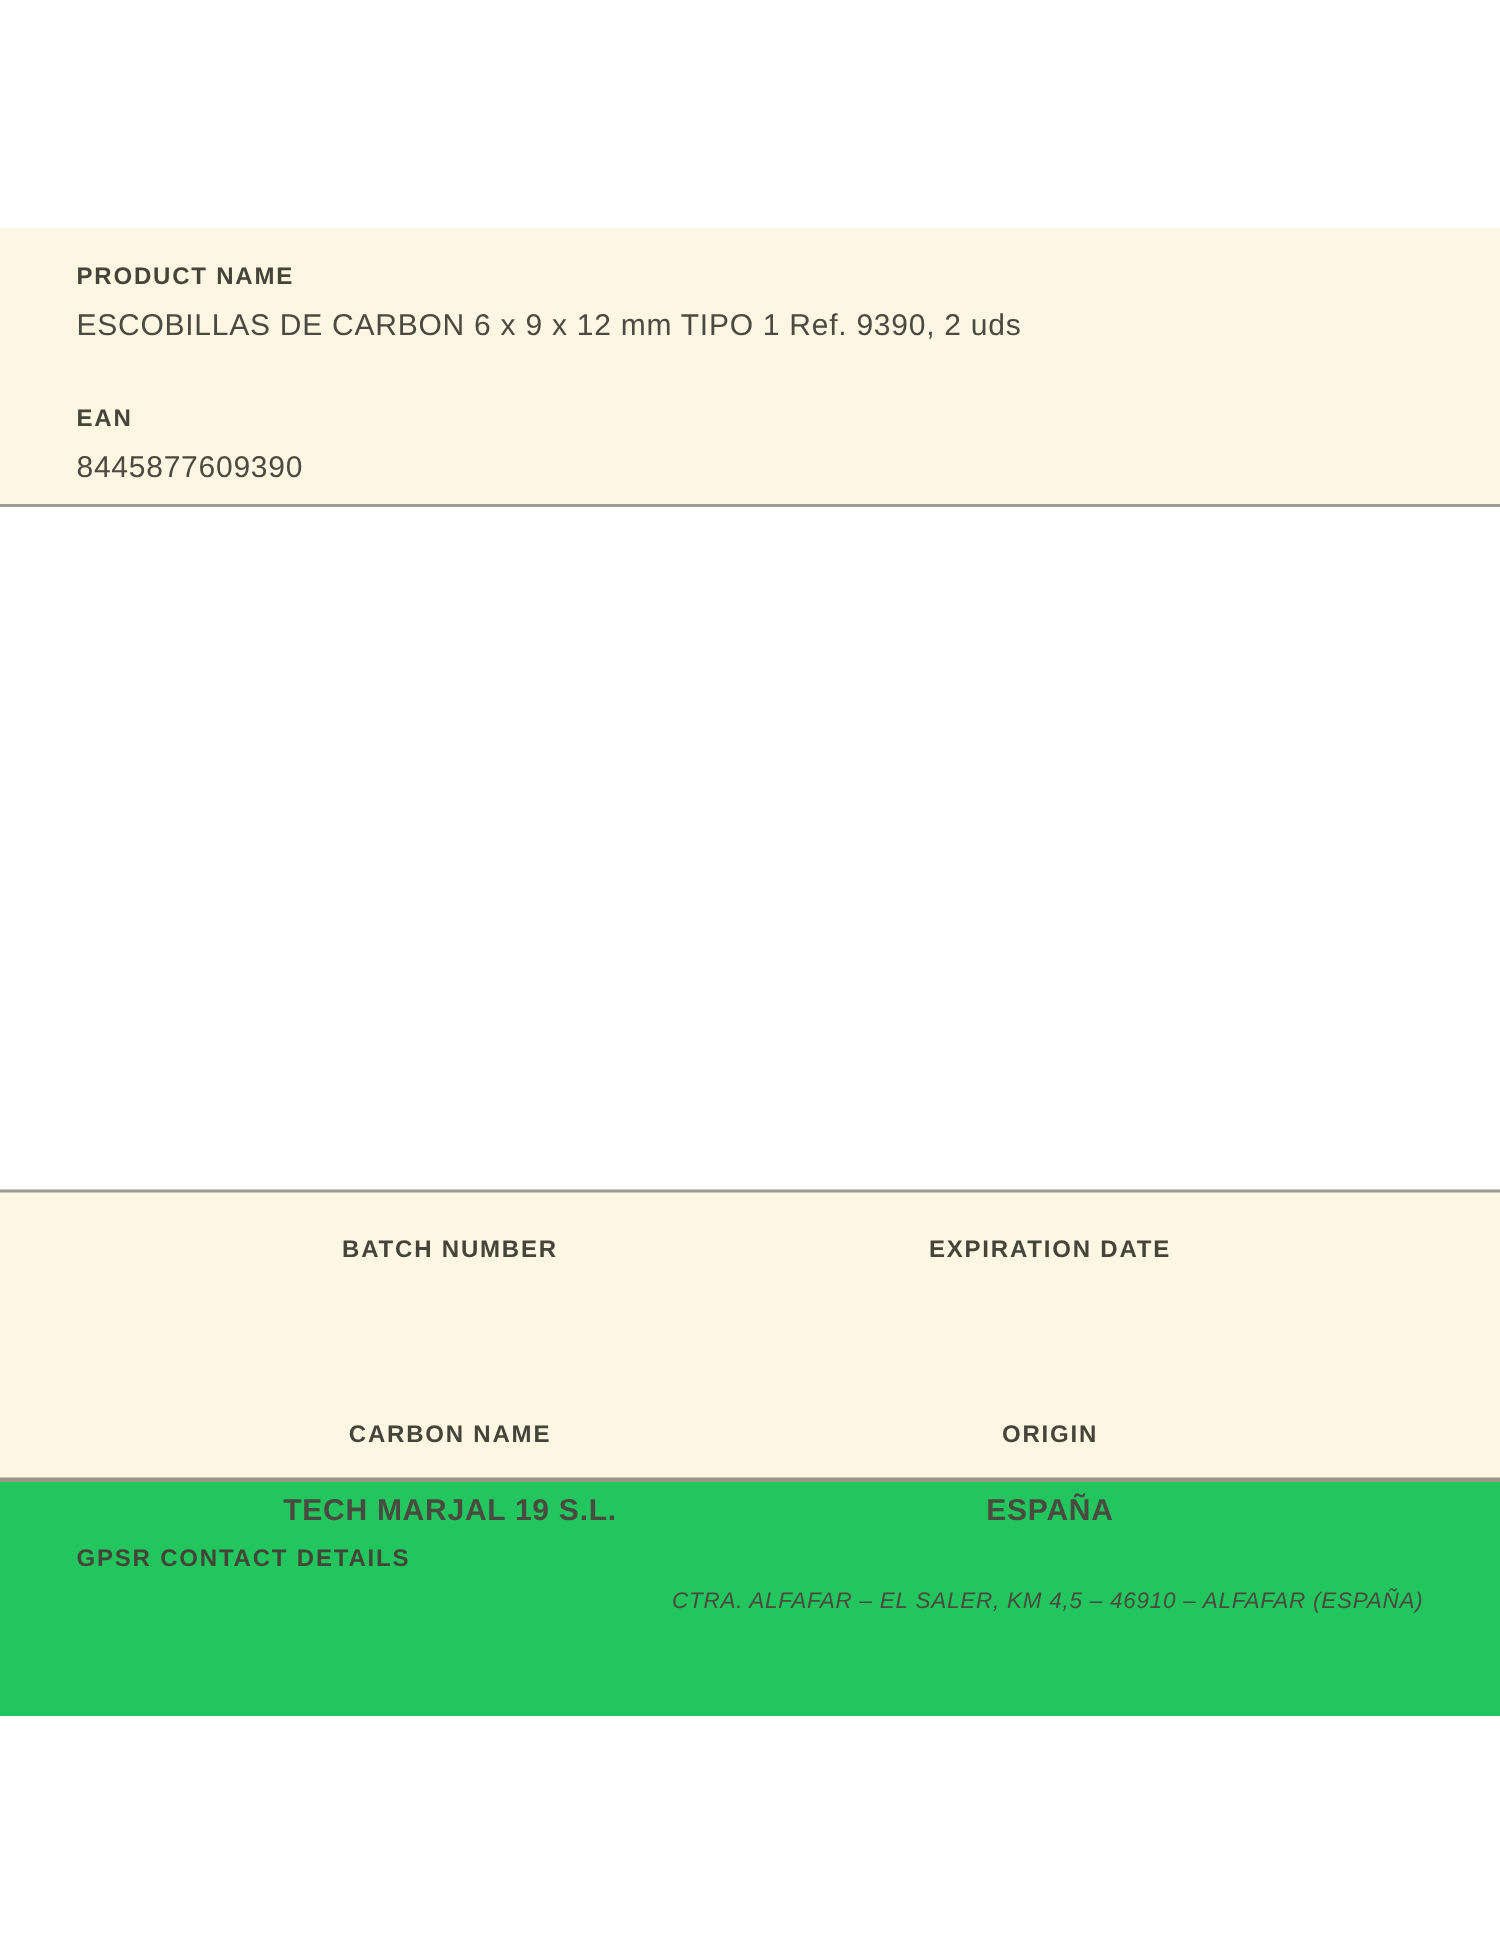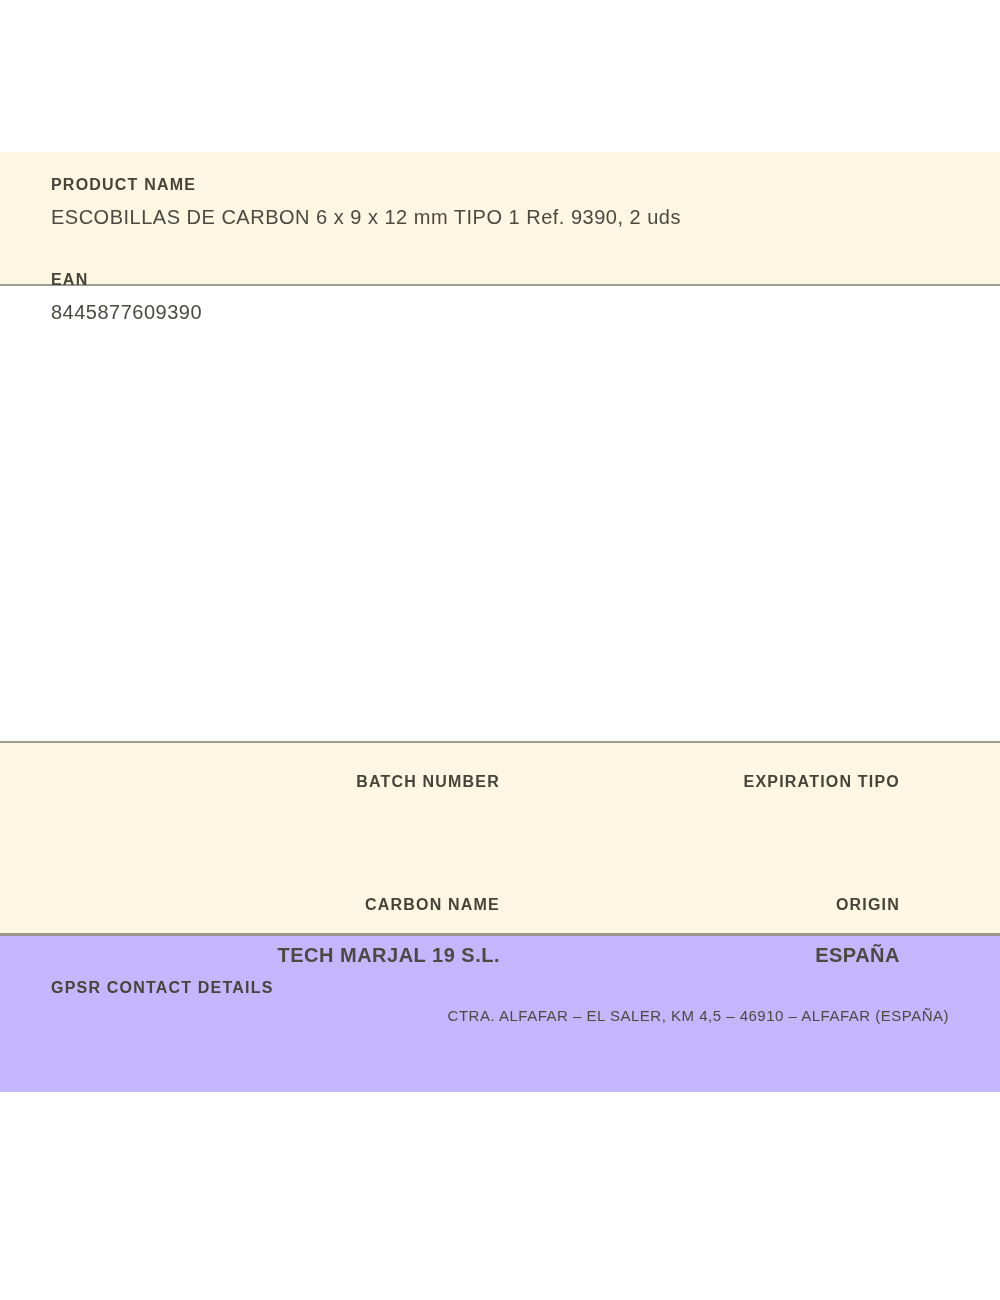--- a/index.html
+++ b/index.html
@@ -16,21 +16,21 @@
     background: #ffffff;
     overflow: hidden;
   }
   .spacer-top { height: 152px; background: #ffffff; }
 
   
   .section-product {
     background: #fcf6e2;
     border-bottom: 2px solid #9d9d93;
     padding: 25px 51px 36px 51px;
-    height: 134px;
+    height: 186px;
   }
   .field-label {
     font-size: 16px;
     font-weight: bold;
     letter-spacing: 1.2px;
     color: #454439;
     line-height: 1;
   }
   .field-value {
     font-size: 20px;
@@ -51,38 +51,39 @@
     border-bottom: 3px solid #9a978a;
     height: 195px;
     padding: 31px 100px 28px 100px;
   }
   .two-col {
     display: flex;
     width: 100%;
   }
   .col {
     width: 50%;
-    text-align: right;
+    text-align: center;
   }
   .row-gap { margin-top: 75px; }
   .col .field-value { margin-top: 32px; font-weight: bold; }
 
   
   .section-gpsr {
-    background: #c4b5fd;
+    background: #22c55e;
     height: 156px;
     padding: 44px 51px 0 51px;
   }
   .gpsr-address {
     text-align: right;
     font-size: 15px;
     letter-spacing: 0.5px;
     color: #4b4a40;
     line-height: 1;
     margin-top: 12px;
+    font-style: italic;
   }
 
   .spacer-bottom { height: 153px; background: #ffffff; }
 </style>
 </head>
 <body>
 
 <div class="page">
 
   <div class="spacer-top"></div>
@@ -96,21 +97,21 @@
 
   <div class="spacer-mid"></div>
 
   <div class="section-batch">
     <div class="two-col">
       <div class="col">
         <div class="field-label">BATCH NUMBER</div>
         <div class="field-value"></div>
       </div>
       <div class="col">
-        <div class="field-label">EXPIRATION TIPO</div>
+        <div class="field-label">EXPIRATION DATE</div>
         <div class="field-value"></div>
       </div>
     </div>
     <div class="two-col row-gap">
       <div class="col">
         <div class="field-label">CARBON NAME</div>
         <div class="field-value">TECH MARJAL 19 S.L.</div>
       </div>
       <div class="col">
         <div class="field-label">ORIGIN</div>

